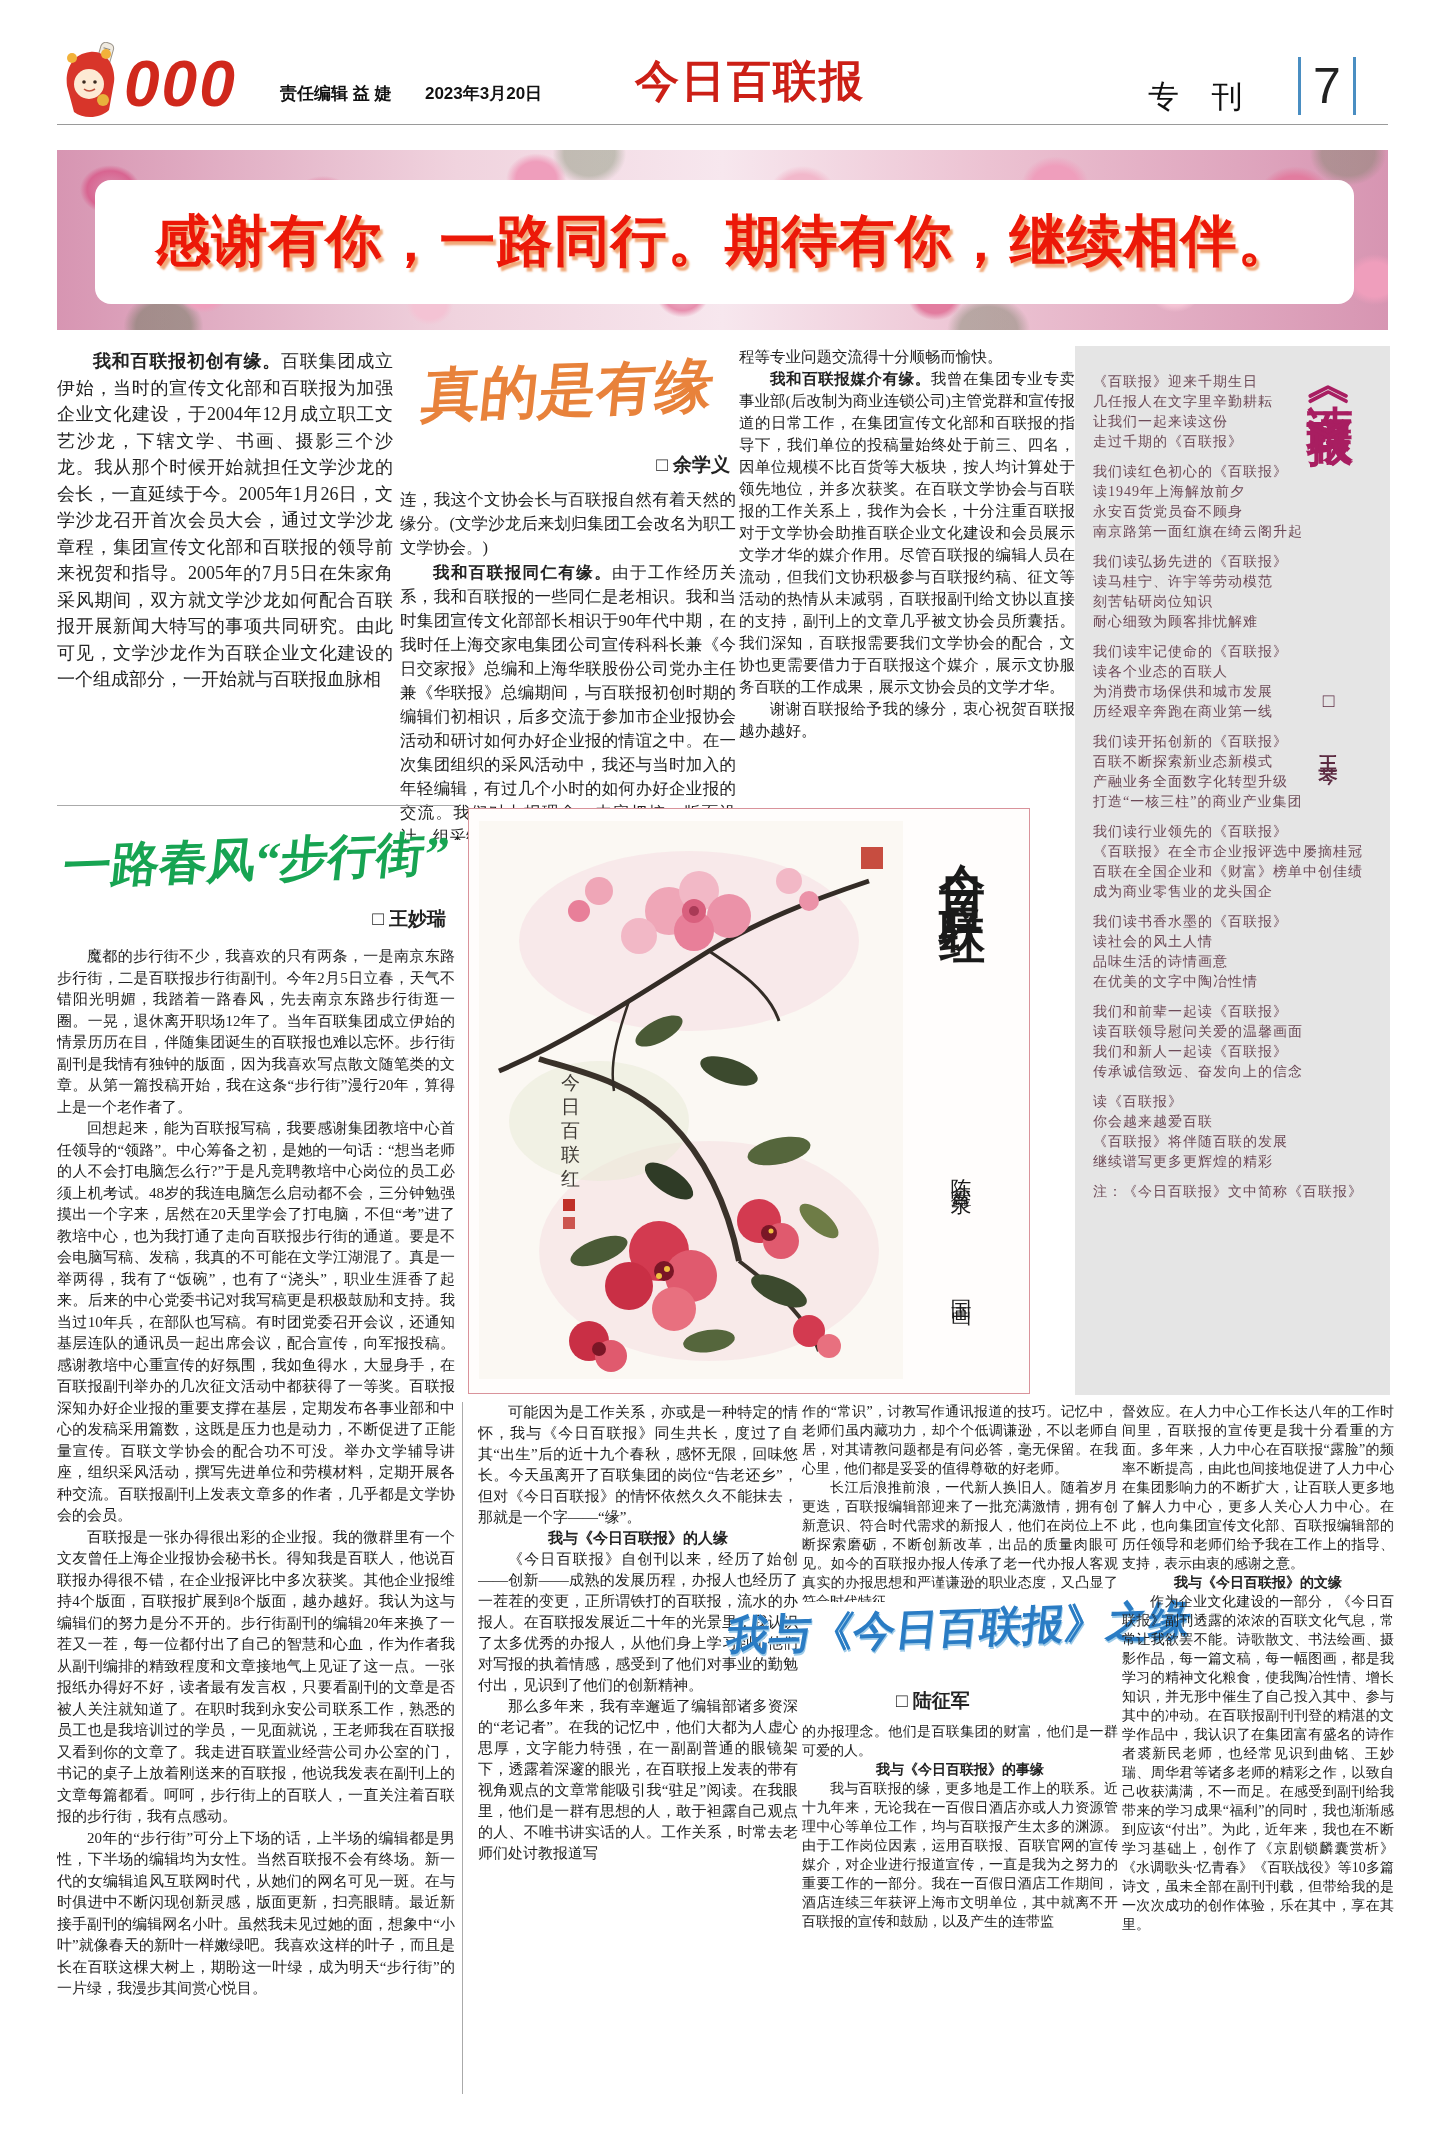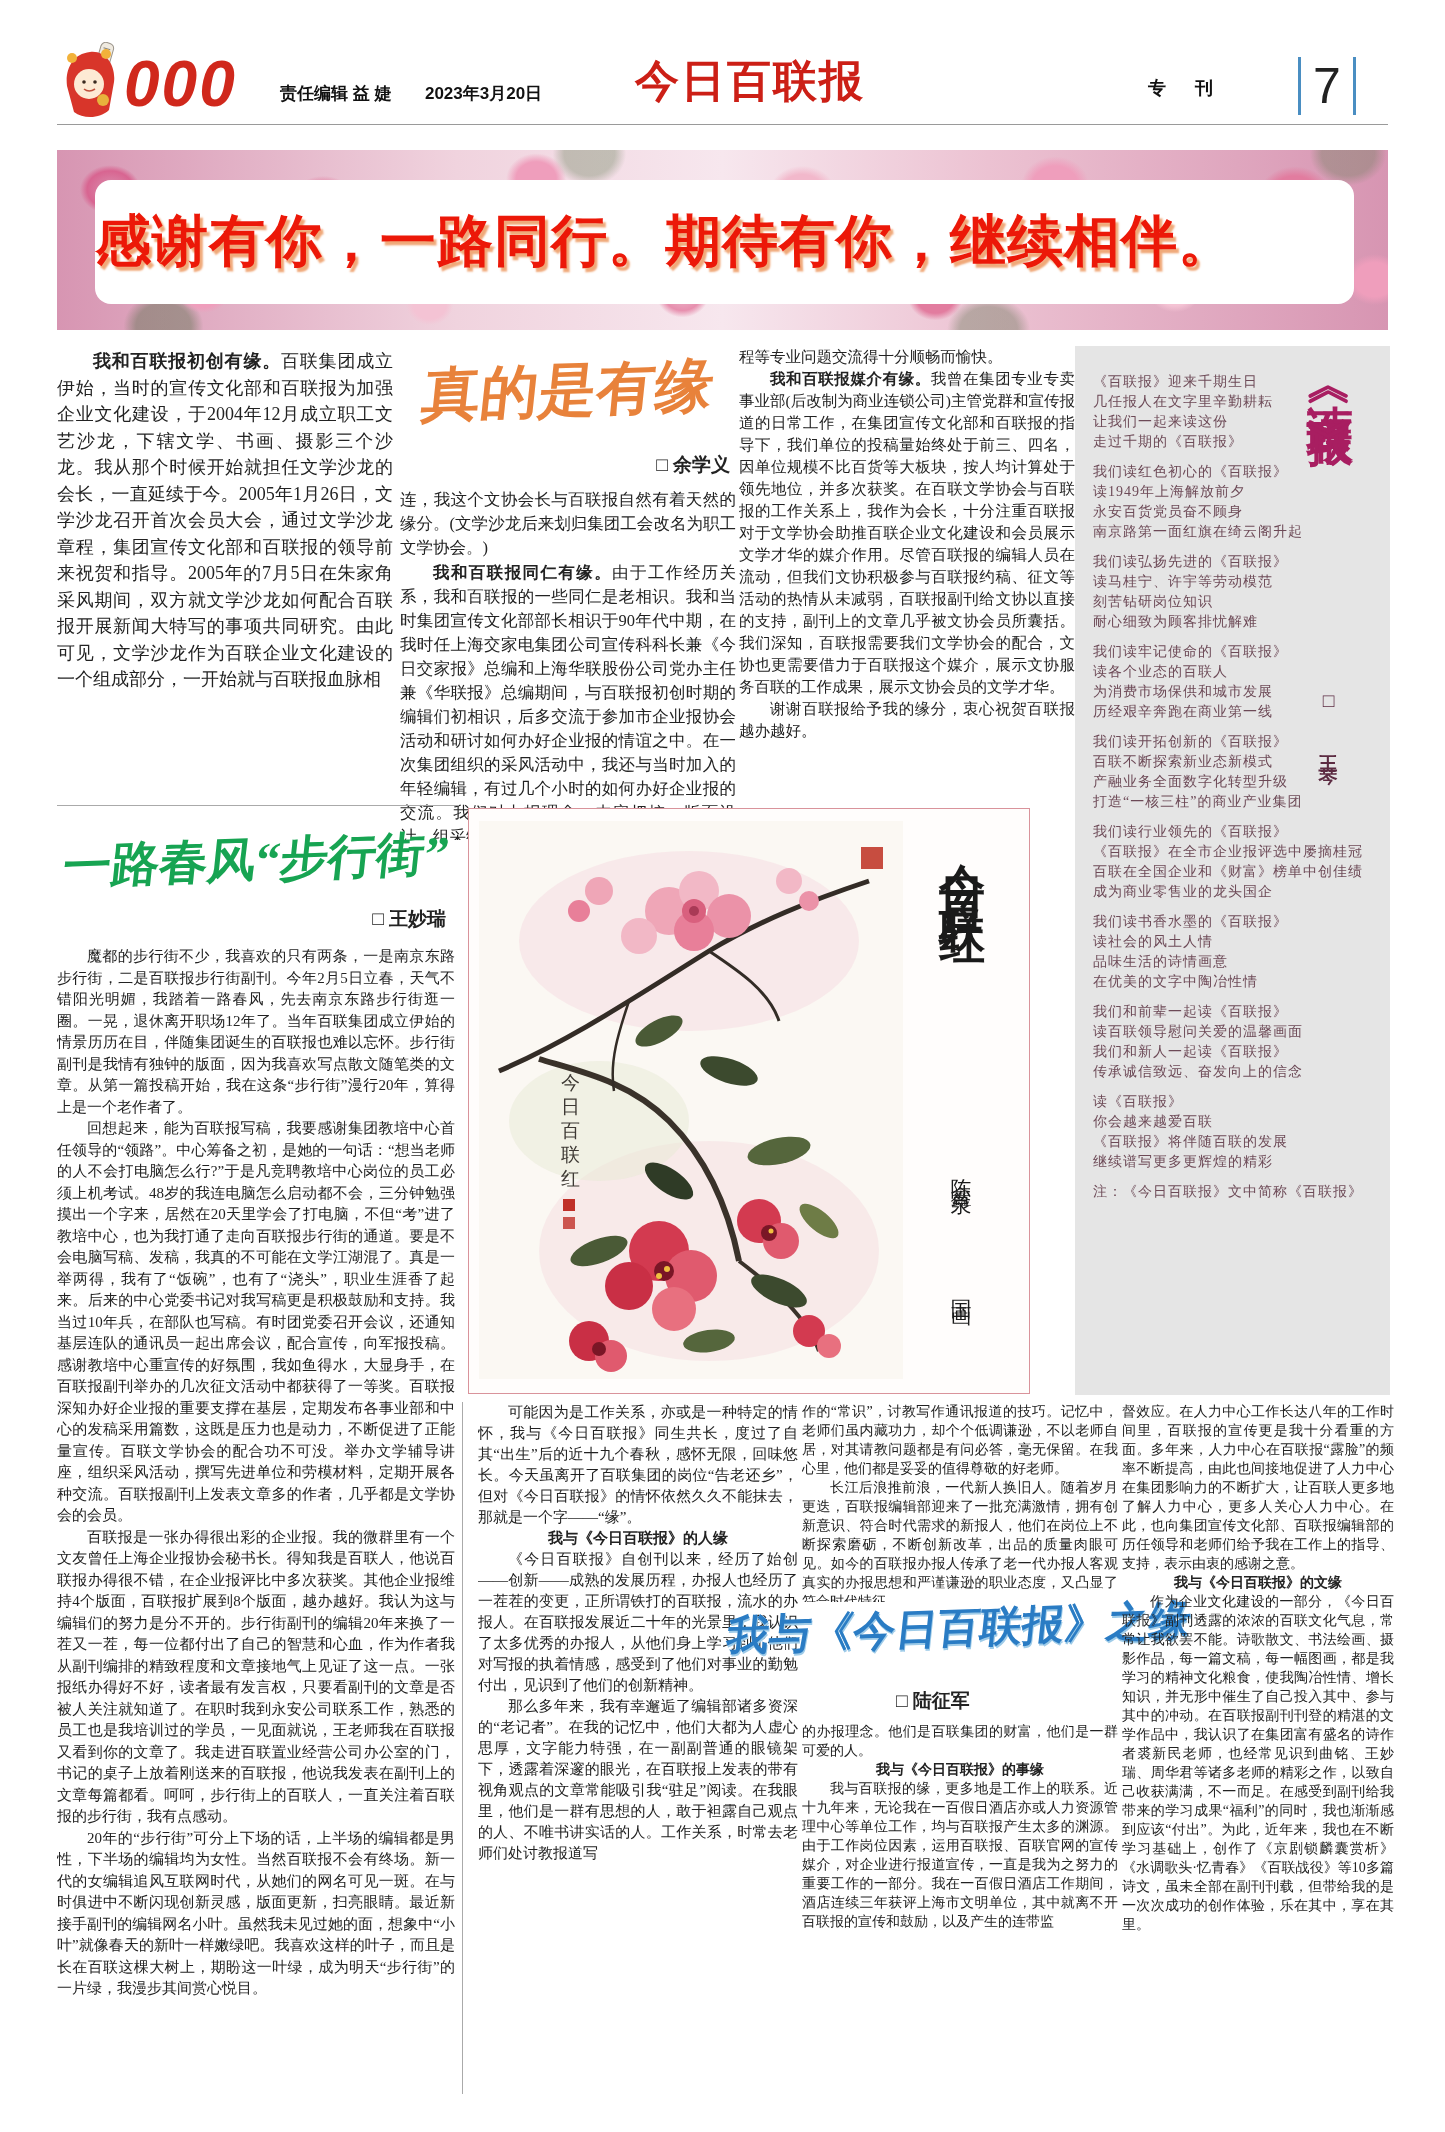--- a/index.html
+++ b/index.html
@@ -6,21 +6,21 @@
   .page{position:relative;width:1445px;height:2132px;background:#ffffff;margin:0 auto;overflow:hidden;
         font-family:"Liberation Serif","DejaVu Serif",serif;color:#222;}
   .abs{position:absolute;}
 
   
   .masthead-number{font-family:"Liberation Sans","DejaVu Sans",sans-serif;font-weight:900;
         font-size:64px;color:#d0281c;letter-spacing:2px;line-height:1;}
   .editor-line{font-family:"Liberation Sans","DejaVu Sans",sans-serif;font-weight:bold;font-size:17px;color:#111;}
   .paper-title{font-size:44px;font-weight:bold;color:#cc1f16;transform:rotate(-3deg) skewX(-8deg);
         font-family:"Liberation Serif",serif;letter-spacing:2px;}
-  .section-label{font-family:"Liberation Sans",sans-serif;font-weight:bold;font-size:18px;color:#111;letter-spacing:12px;}
+  .section-label{font-family:"Liberation Sans",sans-serif;font-weight:normal;font-size:31px;color:#111;letter-spacing:12px;}
   .pagenum-wrap{display:flex;align-items:center;height:60px;}
   .pagenum-bar{width:3px;height:58px;background:#4a8ec2;}
   .pagenum{font-family:"Liberation Sans",sans-serif;font-size:50px;color:#222;padding:0 12px;line-height:1;}
   .header-rule{height:1px;background:#9a9a9a;}
 
   
   .banner{left:57px;top:150px;width:1331px;height:180px;background-color:#dfa9c0;overflow:hidden;
     background-image:
       radial-gradient(42px 34px at 4% 22%,#d8659133 0,#d86591 55%,transparent 72%),
       radial-gradient(36px 30px at 11% 78%,#ef9ebc 0 55%,transparent 75%),
@@ -33,21 +33,21 @@
       radial-gradient(46px 40px at 75% 20%,#ef9ebc 0 50%,transparent 74%),
       radial-gradient(34px 28px at 84% 78%,#f4c3d4 0 55%,transparent 78%),
       radial-gradient(48px 40px at 93% 26%,#e27c9f 0 52%,transparent 76%),
       radial-gradient(40px 34px at 99% 72%,#ef9ebc 0 50%,transparent 75%),
       radial-gradient(50px 42px at 8% 98%,#4e6b4266 0 55%,transparent 80%),
       radial-gradient(46px 40px at 40% 2%,#5d7a4f55 0 55%,transparent 80%),
       radial-gradient(52px 42px at 70% 100%,#4e6b4255 0 55%,transparent 80%),
       radial-gradient(48px 40px at 97% 2%,#5d7a4f55 0 55%,transparent 80%),
       linear-gradient(90deg,#d795b2 0%,#f0d3de 30%,#f7e7ee 50%,#ecc2d2 70%,#d795b2 100%);}
   .banner-box{position:absolute;left:38px;right:34px;top:30px;bottom:26px;background:#fff;
-      border-radius:16px;display:flex;align-items:center;justify-content:flex-start;}
+      border-radius:16px;display:flex;align-items:center;justify-content:center;}
   .banner-slogan{font-family:"Liberation Sans","DejaVu Sans",sans-serif;font-weight:900;font-size:56px;
       color:#ec1808;letter-spacing:1px;white-space:nowrap;text-shadow:3px 4px 2px #f0a878;}
 
   
   .coltext{overflow:hidden;text-align:justify;}
   .coltext p{margin:0;text-indent:2em;}
   .coltext p.noindent{text-indent:0;}
   .coltext p.subhead{text-indent:0;text-align:center;font-weight:bold;
       font-family:Liberation Serif, serif;}
   .coltext b{font-family:"Liberation Sans","DejaVu Sans",sans-serif;}

